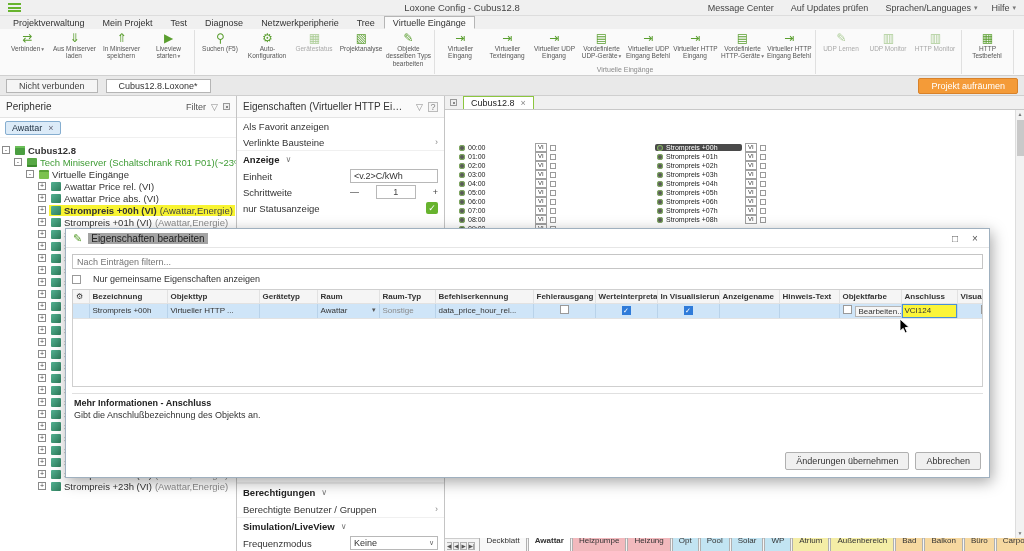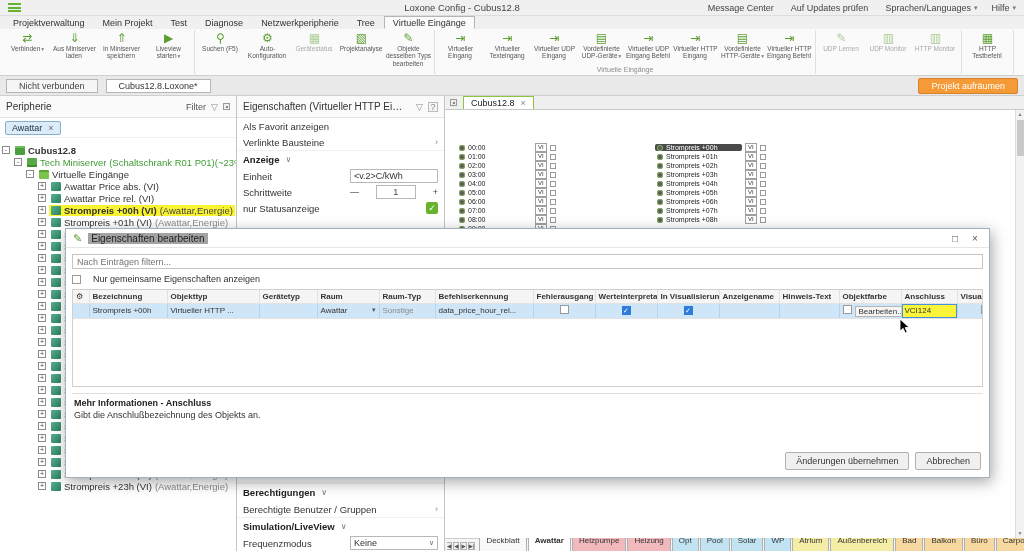--- a/index.html
+++ b/index.html
@@ -379,31 +379,31 @@
             <span class="tlabel">Virtuelle Eingänge</span>
             <span class="textra"></span>
           </span>
         </div>
 
         <div class="trow">
           <span class="tindent" style="width: 38px;"></span>
           <span class="exp">+</span>
           <span class="tcontent">
             <span class="ticon i-vi"></span>
+            <span class="tlabel">Awattar Price rel. (VI)</span>
+            <span class="textra"></span>
+          </span>
+        </div>
+
+        <div class="trow">
+          <span class="tindent" style="width: 38px;"></span>
+          <span class="exp">+</span>
+          <span class="tcontent">
+            <span class="ticon i-vi"></span>
             <span class="tlabel">Awattar Price abs. (VI)</span>
-            <span class="textra"></span>
-          </span>
-        </div>
-
-        <div class="trow">
-          <span class="tindent" style="width: 38px;"></span>
-          <span class="exp">+</span>
-          <span class="tcontent">
-            <span class="ticon i-vi"></span>
-            <span class="tlabel">Awattar Price rel. (VI)</span>
             <span class="textra"></span>
           </span>
         </div>
 
         <div class="trow sel">
           <span class="tindent" style="width: 38px;"></span>
           <span class="exp">+</span>
           <span class="tcontent">
             <span class="ticon i-vi"></span>
             <span class="tlabel">Strompreis +00h (VI)</span>

